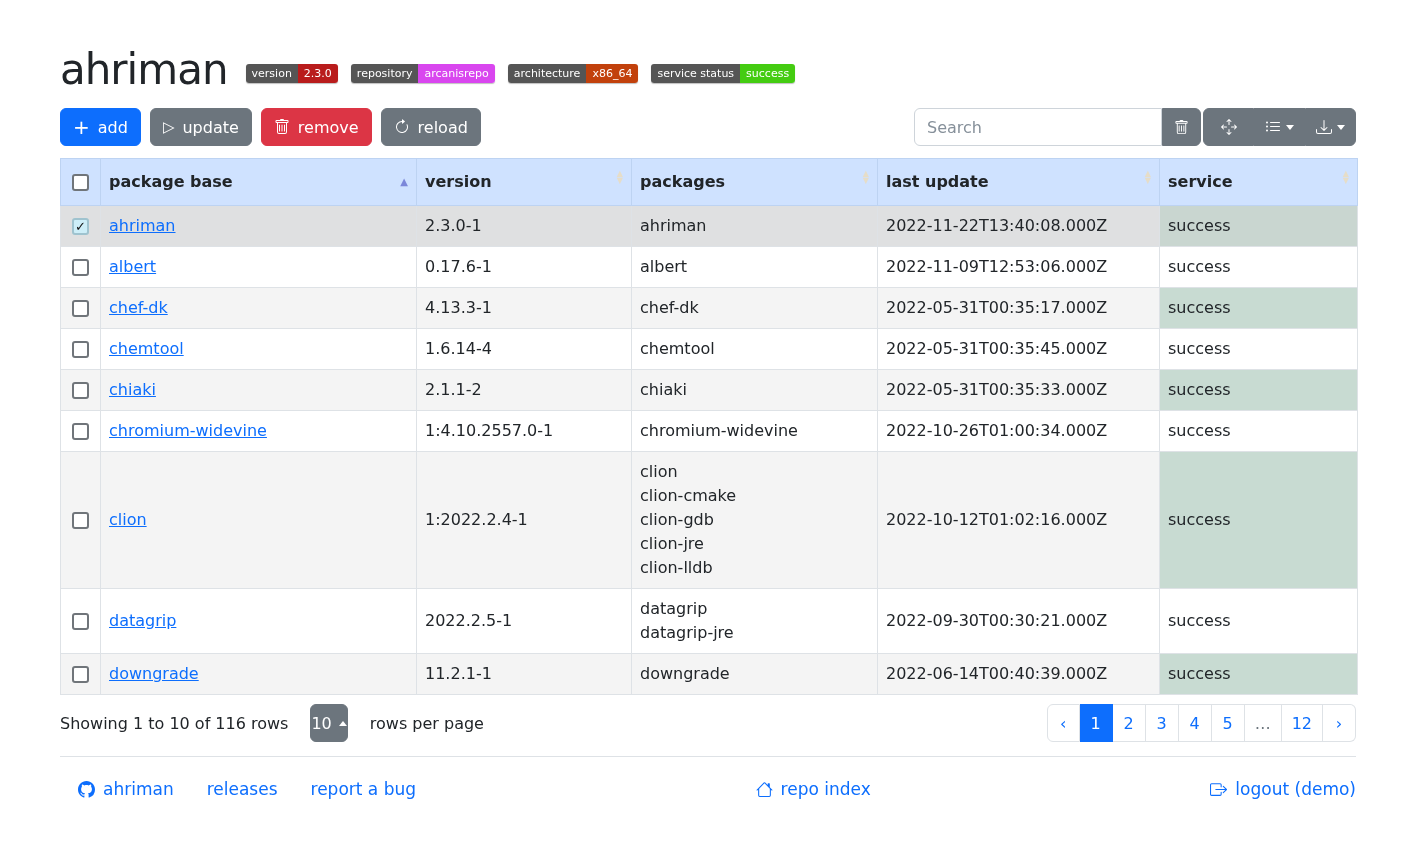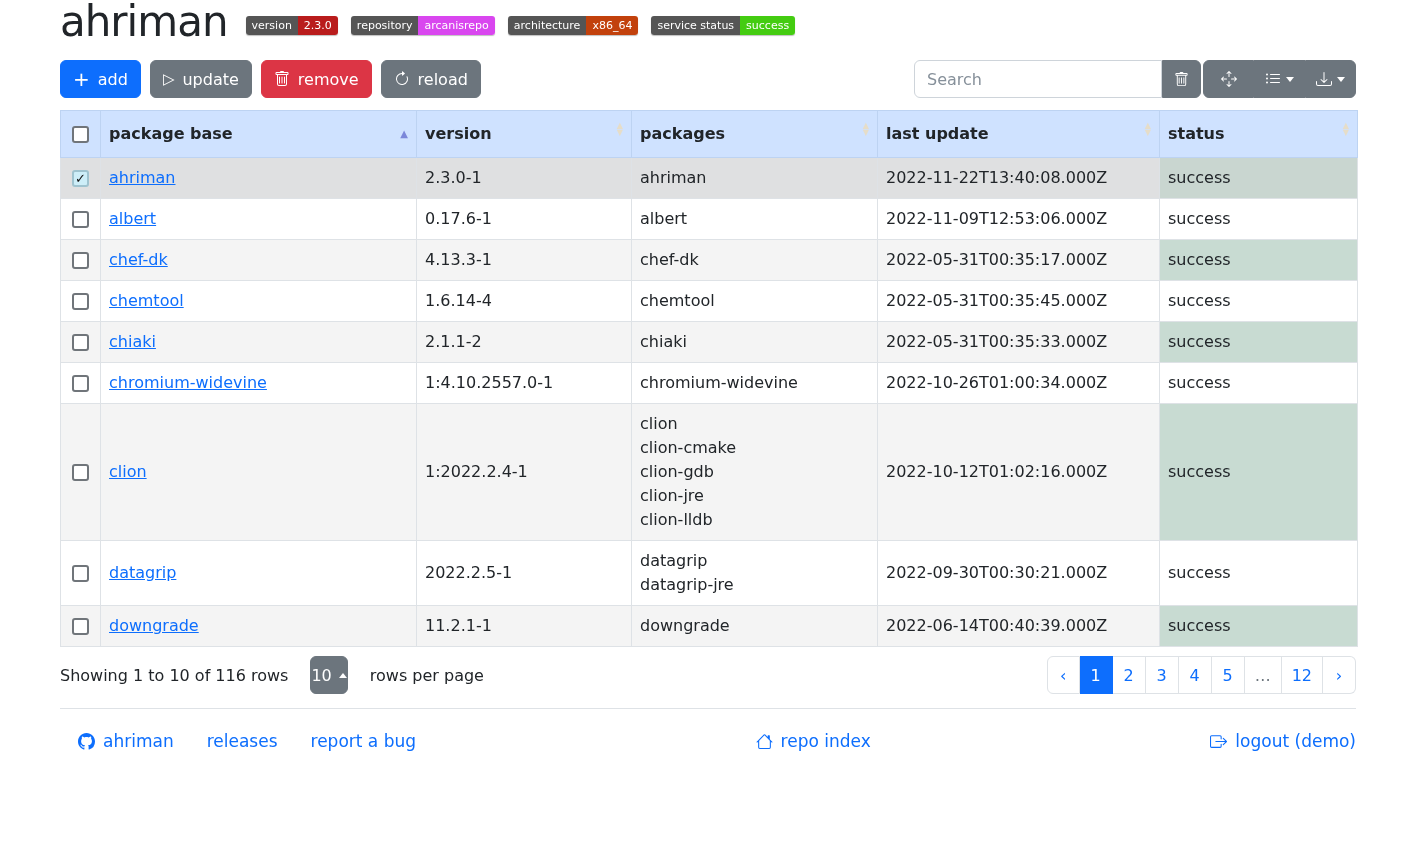--- a/index.html
+++ b/index.html
@@ -2,21 +2,21 @@
 <html><head>
 <meta charset="utf-8">
 <title>ahriman</title>
 <style>
   * { box-sizing: border-box; margin: 0; padding: 0; }
   html,body { background:#fff; }
   body {
     font-family: "DejaVu Sans", "Liberation Sans", sans-serif;
     color:#212529; font-size:16px; width:1412px; min-height:845px;
   }
-  .page { padding: 0 56px 20px 60px; }
+  .page { padding: 0 56px 20px 60px; margin-top: 48px; }
 
   
   .hdr { display:flex; align-items:center; gap:18px; margin-bottom:16px; }
   .title { font-size:42px; font-weight:500; letter-spacing:-1px; line-height:1.05; }
   .badges { display:flex; gap:13px; margin-top:6px; }
   .badge { display:inline-flex; font-size:11px; line-height:1; border-radius:3px; overflow:hidden;
            box-shadow: 0 1px 1px rgba(0,0,0,.25); }
   .badge-label { background:#555; color:#fff; padding:4px 6px; }
   .badge-value { background:#007ec6; color:#fff; padding:4px 6px; }
 
@@ -231,21 +231,21 @@
           <span class="th-inner">
               <span>last update</span>
           <span class="sort-both">
                 <span>▲</span>
                 <span>▼</span>
               </span>
             </span>
         </th>
         <th>
           <span class="th-inner">
-              <span>status</span>
+              <span>service</span>
           <span class="sort-both">
                 <span>▲</span>
                 <span>▼</span>
               </span>
             </span>
         </th>
       </tr>
     </thead>
     <tbody>
         <tr class="selected">

